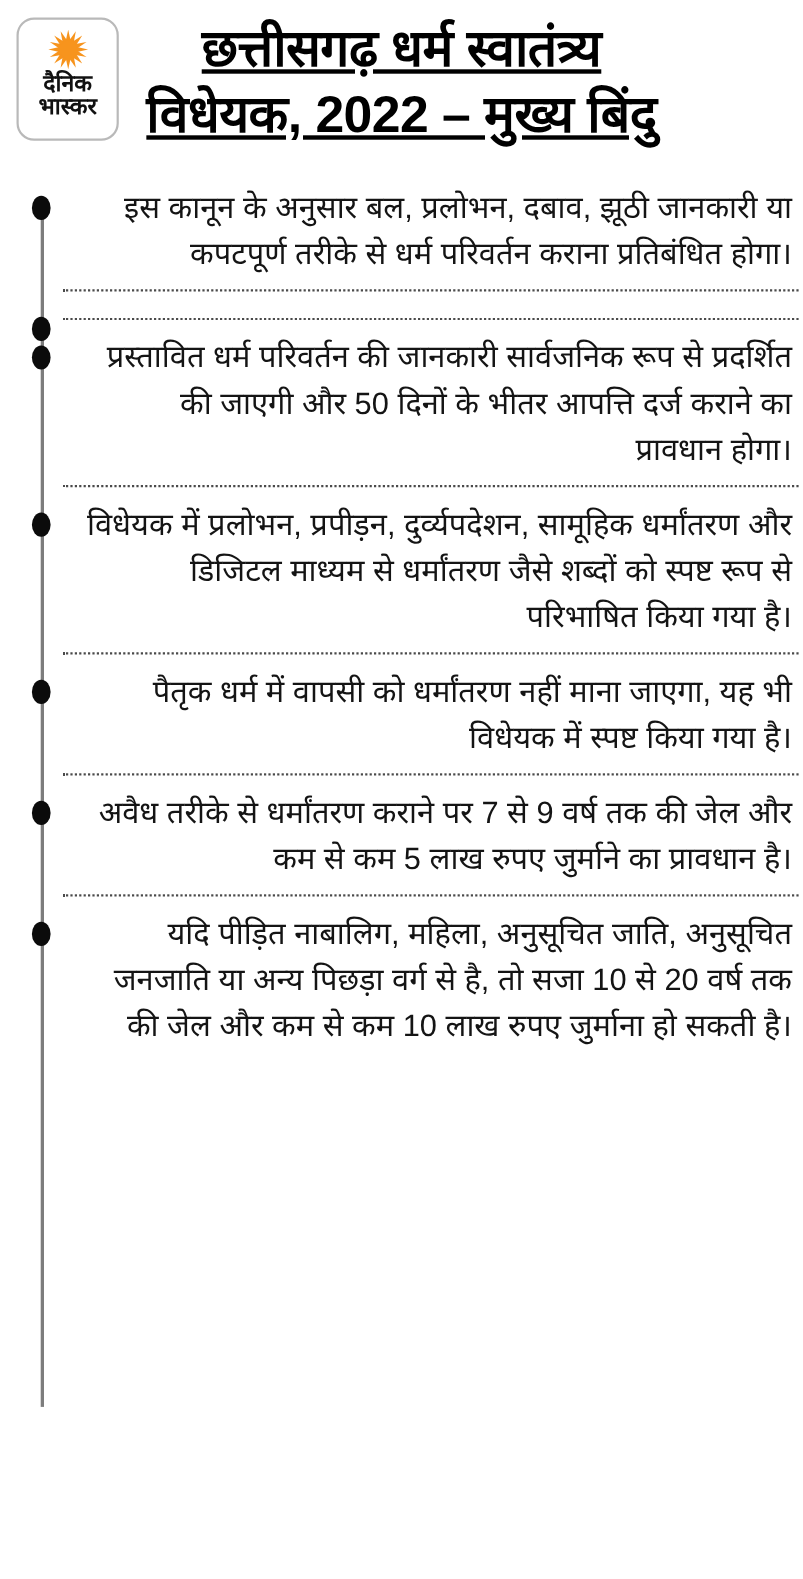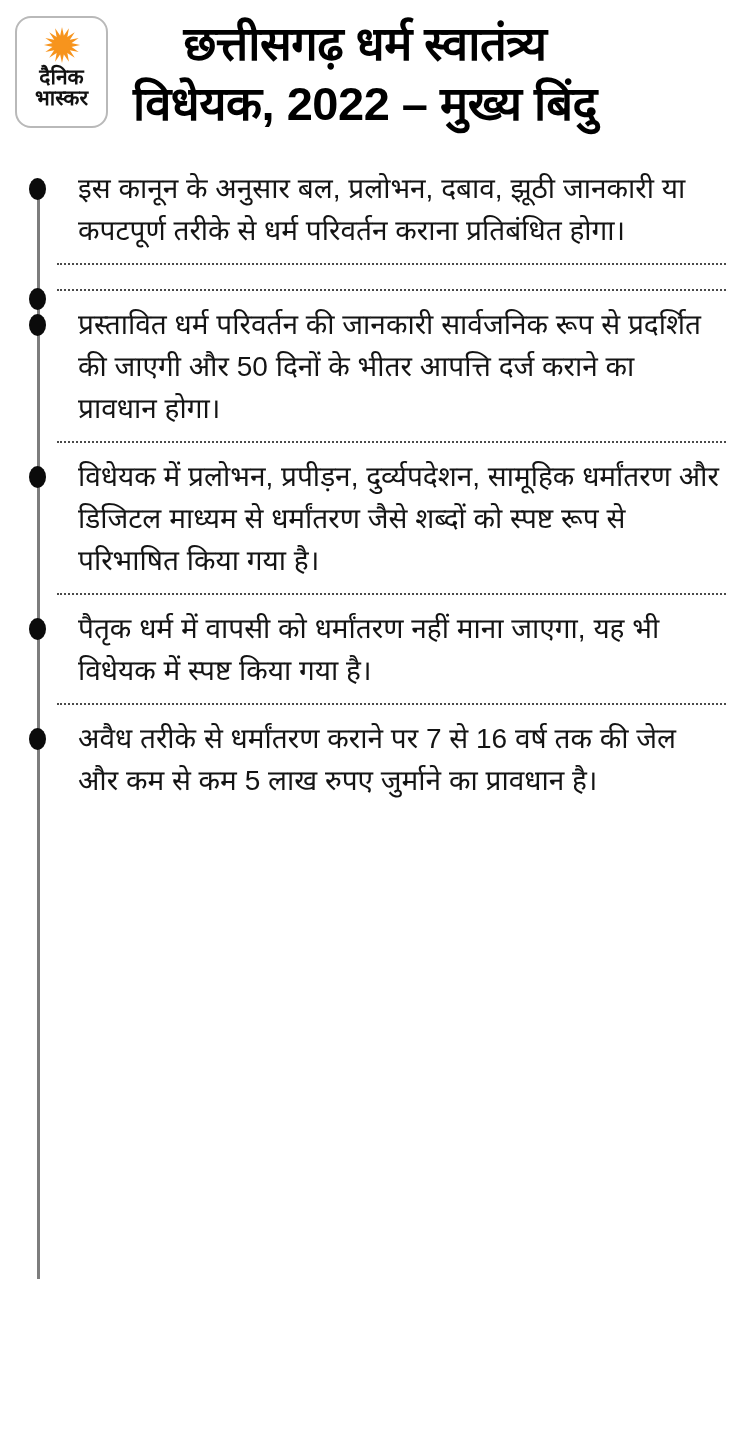--- a/index.html
+++ b/index.html
@@ -61,40 +61,41 @@
     right: 0;
     top: 14px;
     margin: 0;
     text-align: center;
     font-size: 47px;
     line-height: 60px;
     font-weight: 700;
     color: #000000;
     letter-spacing: -0.5px;
   }
-  .title span { display: block; }
+  .title span { display: block; text-decoration: underline; }
 
   
   .list {
     position: relative;
     margin: 10px 4px 0 57px; 
   }
   .timeline-line {
     position: absolute;
     left: -20px;            
     width: 2.5px;
     background: #7d7d7d;
     top: 0;
     height: 0;
     z-index: 0;
   }
   .item {
     position: relative;
     padding: 0 6px 11px 21px;  
     margin-bottom: 13px;
+    text-align: right;
   }
   .item:not(:last-child) {
     border-bottom: 2px dotted #4a4a4a;
   }
   .item p {
     margin: 0;
     font-size: 28px;
     line-height: 42px;
     font-weight: 500;
     color: #141414;
@@ -167,17 +168,21 @@
     <div class="item">
       <span class="dot"></span>
       <p>विधेयक में प्रलोभन, प्रपीड़न, दुर्व्यपदेशन, सामूहिक धर्मांतरण और डिजिटल माध्यम से धर्मांतरण जैसे शब्दों को स्पष्ट रूप से परिभाषित किया गया है।</p>
     </div>
     <div class="item">
       <span class="dot"></span>
       <p>पैतृक धर्म में वापसी को धर्मांतरण नहीं माना जाएगा, यह भी विधेयक में स्पष्ट किया गया है।</p>
     </div>
     <div class="item">
       <span class="dot"></span>
-      <p>अवैध तरीके से धर्मांतरण कराने पर 7 से 16 वर्ष तक की जेल और कम से कम 5 लाख रुपए जुर्माने का प्रावधान है।</p>
+      <p>अवैध तरीके से धर्मांतरण कराने पर 7 से 9 वर्ष तक की जेल और कम से कम 5 लाख रुपए जुर्माने का प्रावधान है।</p>
+    </div>
+    <div class="item">
+      <span class="dot"></span>
+      <p>यदि पीड़ित नाबालिग, महिला, अनुसूचित जाति, अनुसूचित जनजाति या अन्य पिछड़ा वर्ग से है, तो सजा 10 से 20 वर्ष तक की जेल और कम से कम 10 लाख रुपए जुर्माना हो सकती है।</p>
     </div>
   </main>
 
 </div>
 
 </body></html>

